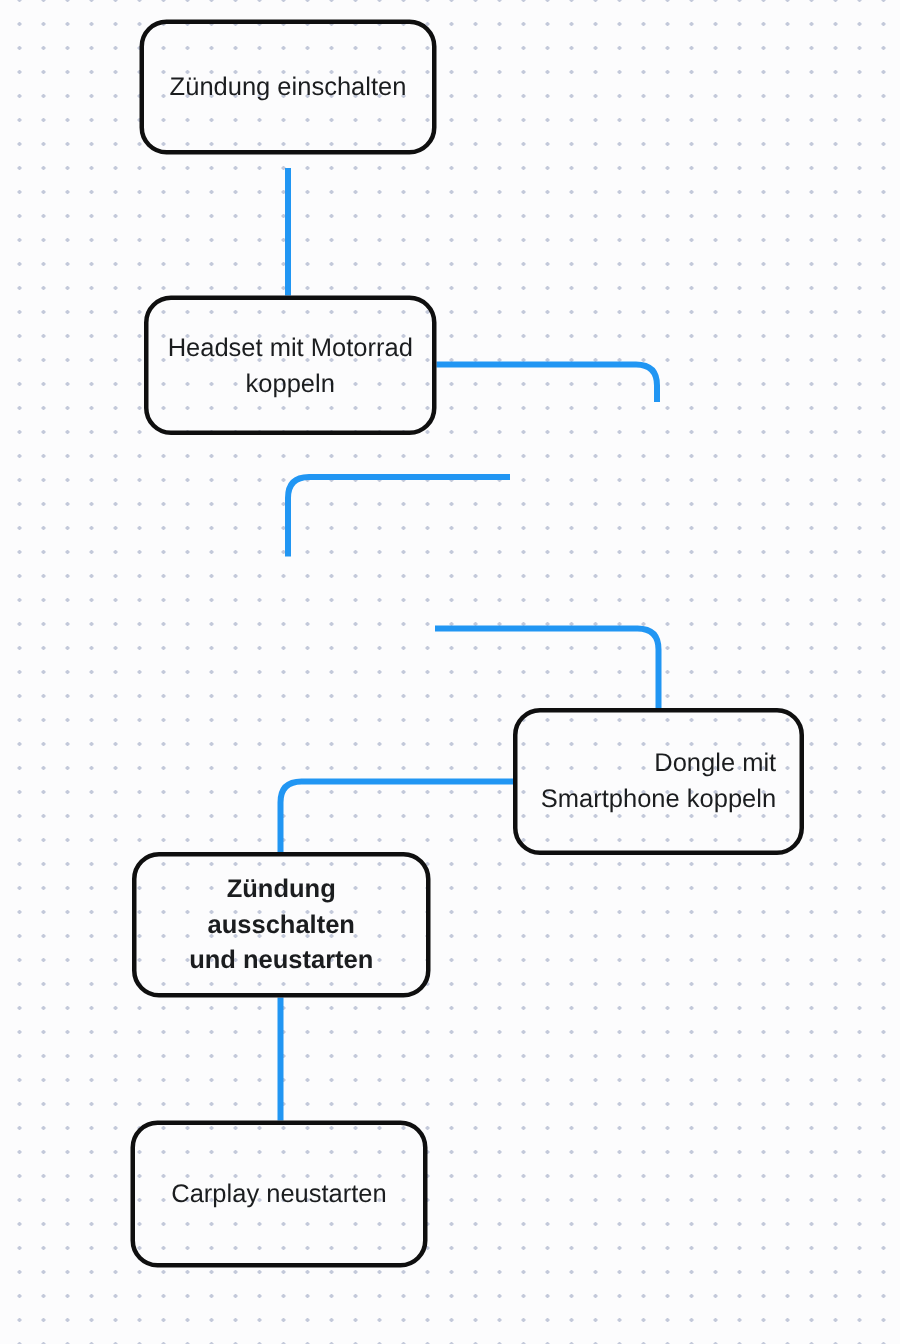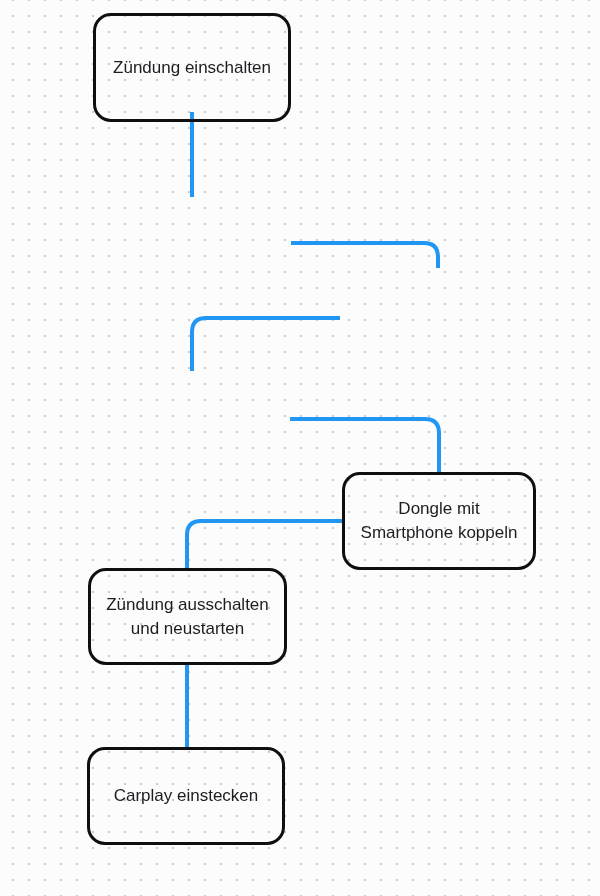--- a/index.html
+++ b/index.html
@@ -61,34 +61,38 @@
 
   <svg class="edges" width="600" height="896" viewBox="0 0 600 896" xmlns="http://www.w3.org/2000/svg">
     <path class="edge" d="M 192 112 L 192 197"></path>
     <path class="edge" d="M 291 243 L 424 243 Q 438 243 438 257 L 438 268"></path>
     <path class="edge" d="M 340 318 L 206 318 Q 192 318 192 332 L 192 371"></path>
     <path class="edge" d="M 290 419 L 425 419 Q 439 419 439 433 L 439 472"></path>
     <path class="edge" d="M 342 521 L 201 521 Q 187 521 187 535 L 187 568"></path>
     <path class="edge" d="M 187 665 L 187 747"></path>
   </svg>
 
-  <div class="node" style="left: 93px; top: 13px; width: 198px; height: 109px;">
+  <div class="node" style="left: 93px; top: 13px; width: 198px; height: 90px;">
     <span class="label">Zündung einschalten</span>
+  </div>
+
+  <div class="node" style="left: 96px; top: 197px; width: 195px; height: 93px;">
+    <span class="label">Headset mit Motorrad
+koppeln</span>
   </div>
 
 
 
-
-  <div class="node" style="left: 342px; top: 472px; width: 194px; height: 98px;">
+  <div class="node" style="left: 342px; top: 472px; width: 194px; height: 98px; text-align: right;">
     <span class="label">Dongle mit
 Smartphone koppeln</span>
   </div>
 
-  <div class="node" style="left: 88px; top: 568px; width: 199px; height: 97px;">
+  <div class="node" style="left: 88px; top: 568px; width: 199px; height: 97px; font-weight: bold;">
     <span class="label">Zündung ausschalten
 und neustarten</span>
   </div>
 
   <div class="node" style="left: 87px; top: 747px; width: 198px; height: 98px;">
-    <span class="label">Carplay einstecken</span>
+    <span class="label">Carplay neustarten</span>
   </div>
 
 </div>
 
 </body></html>

